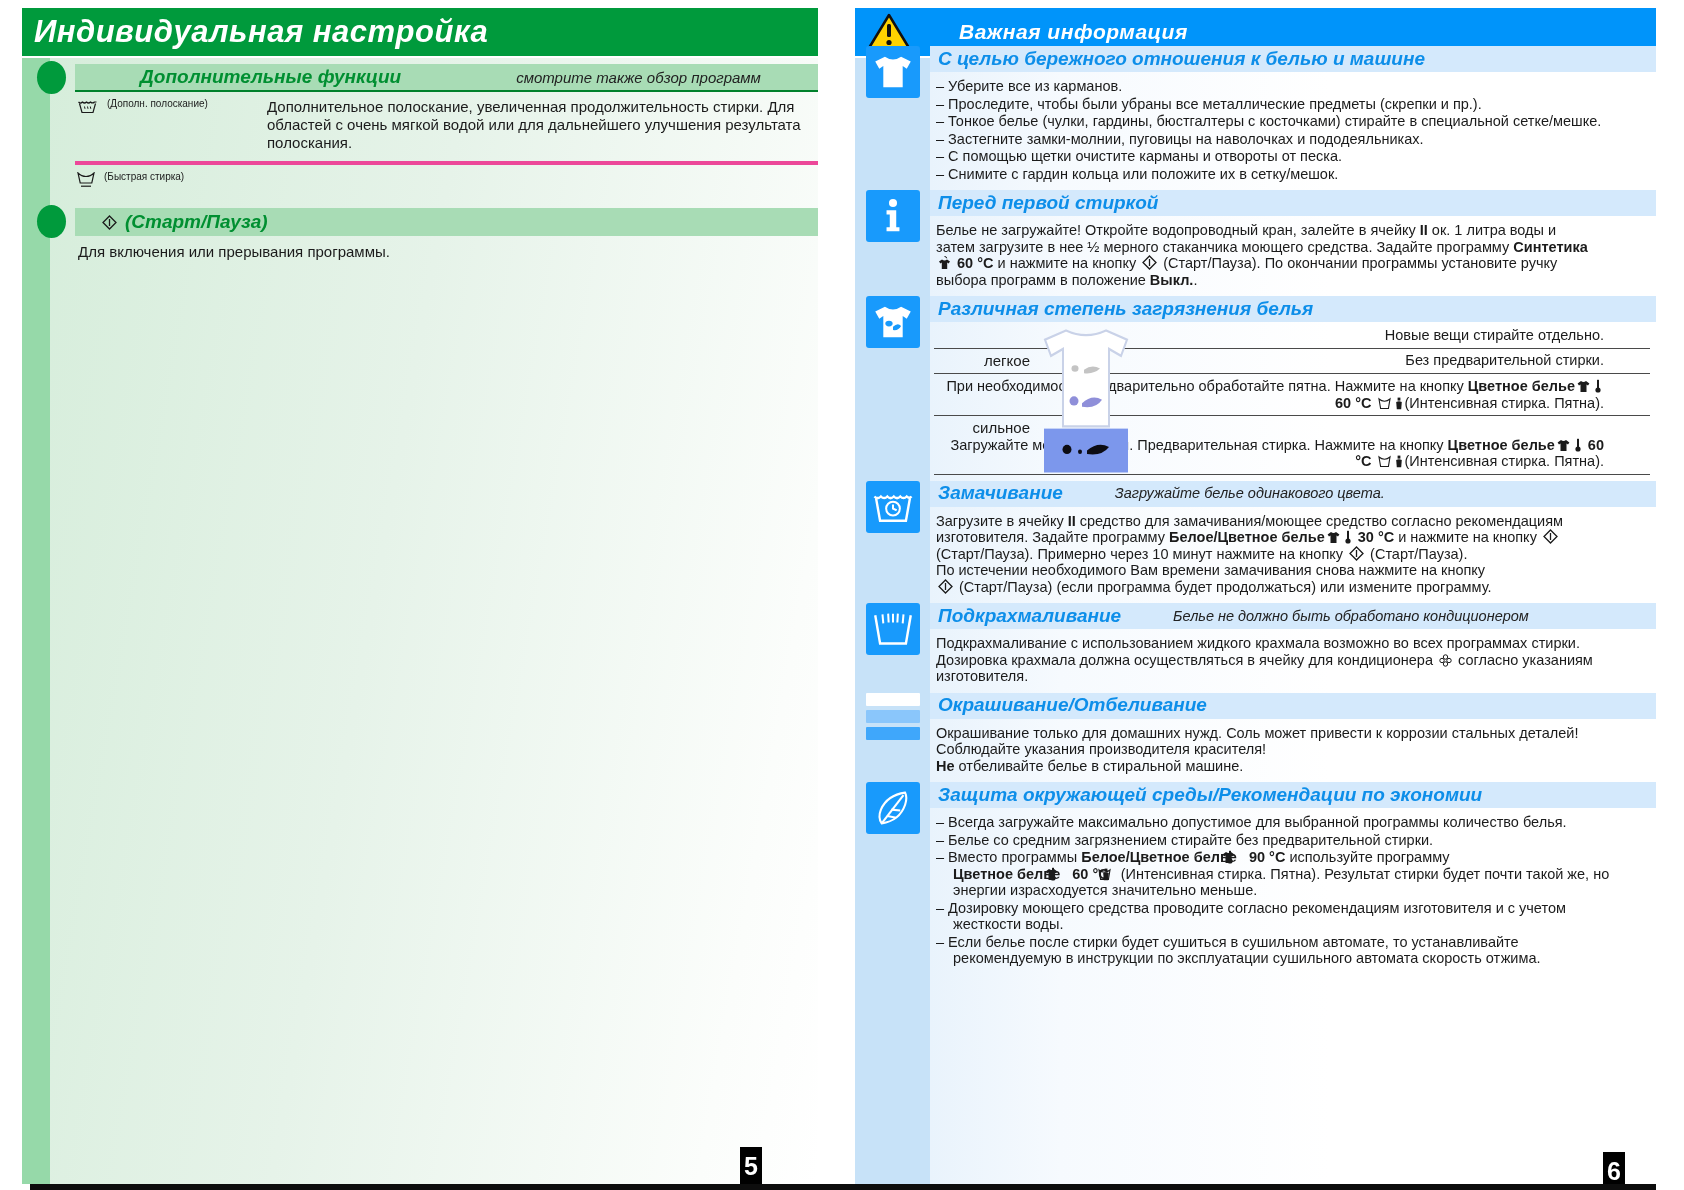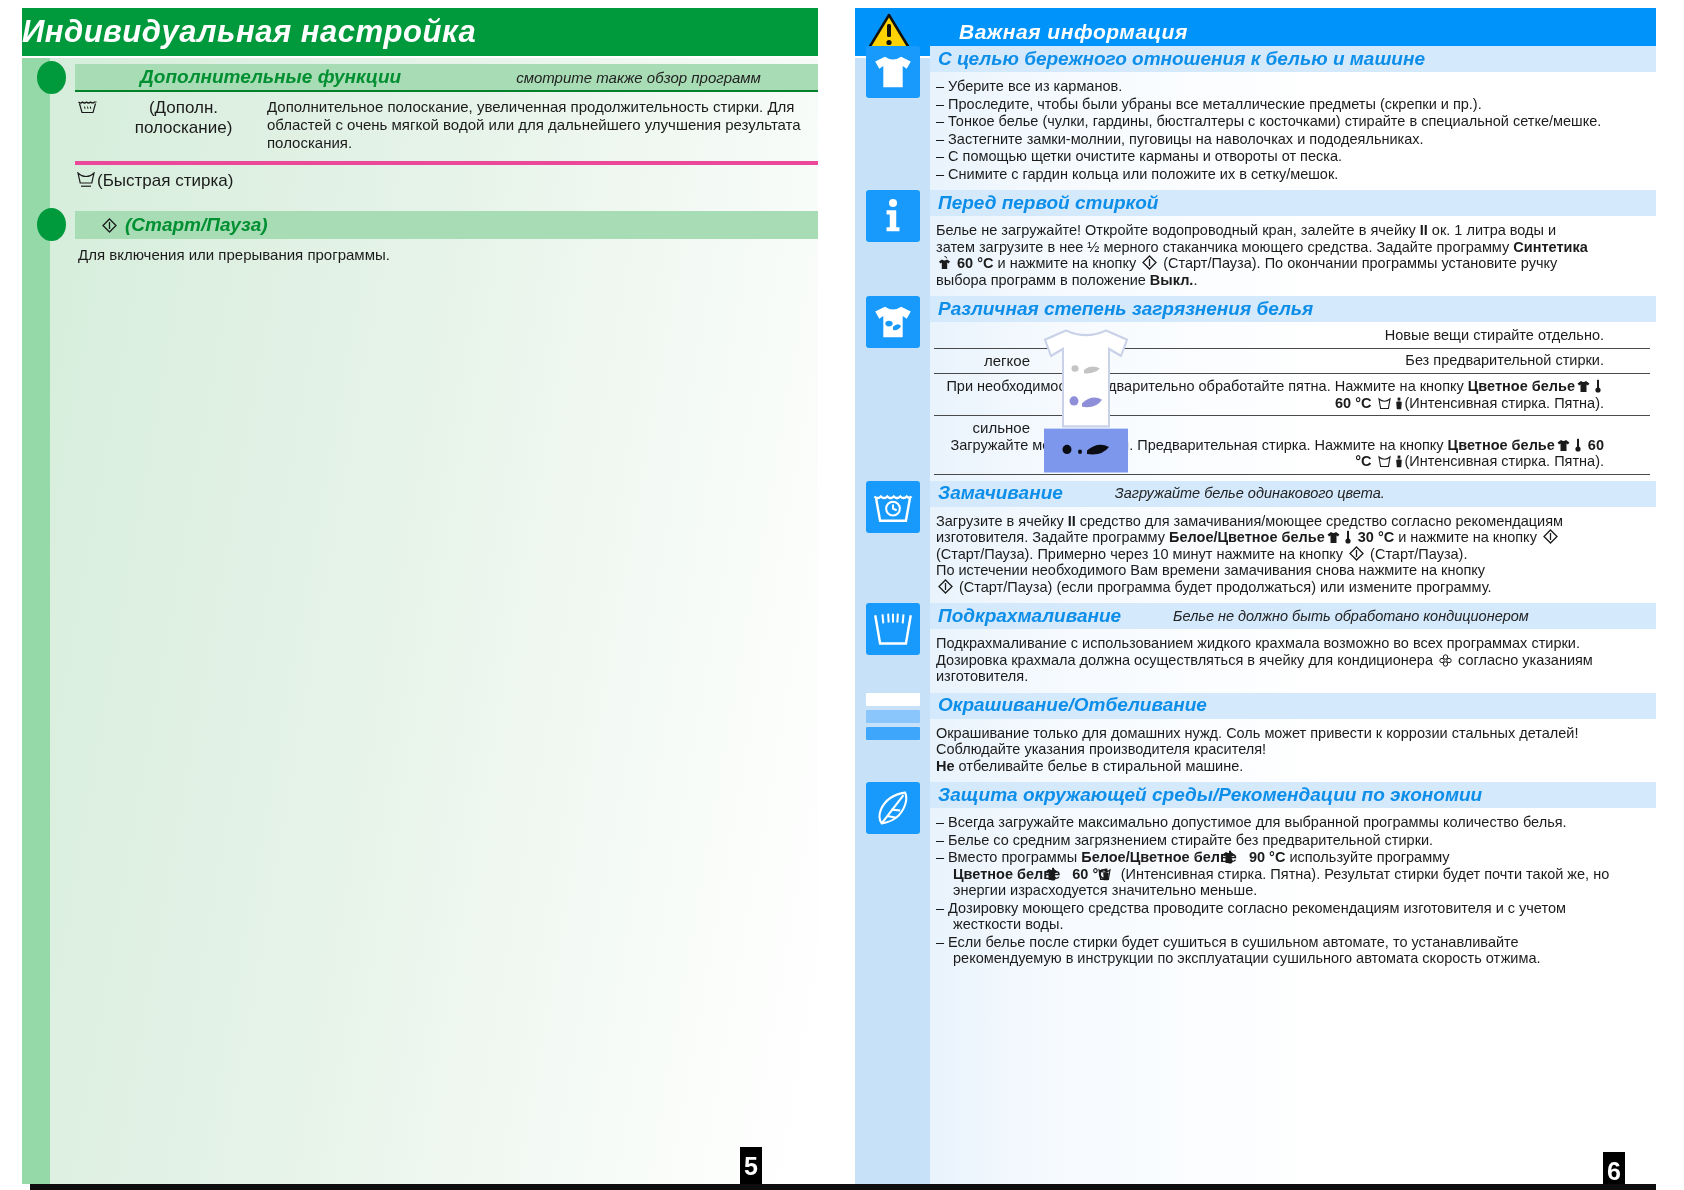--- a/index.html
+++ b/index.html
@@ -11,42 +11,42 @@
     color: #1b1b1b;
   }
   .page { position: absolute; top: 8px; height: 1176px; overflow: hidden; }
 
   
   #page-left { left: 22px; width: 796px; }
   .pl-header {
     position: absolute; left:0; right:0; top:0; height:48px;
     background:#009A3C; color:#fff;
     font-size:31px; font-weight:bold; font-style:italic;
-    line-height:48px; letter-spacing:0.5px;
+    line-height:48px; padding-left:12px; letter-spacing:0.5px;
   }
   .pl-body {
     position:absolute; left:0; right:0; top:50px; bottom:0;
     background: linear-gradient(100deg, #D5EDDA 0%, #E6F3E9 45%, #FBFDFB 88%, #ffffff 100%);
   }
   .pl-strip { position:absolute; left:0; top:50px; width:28px; bottom:0; background:#96D9A9; }
   .pl-content { position:absolute; left:53px; right:0; top:56px; }
   .g-bar {
     position:relative; height:28px; background:#A8DCB5;
     display:flex; align-items:center; padding-left:8px;
   }
   .g-bar.underlined { border-bottom:2.5px solid #00812C;justify-content:center; }
   .g-bar::before {
     content:""; position:absolute; left:-38px; top:-3px;
     width:29px; height:33px; border-radius:50%; background:#009A3C;
   }
   .g-title { color:#008F31; font-size:19px; font-weight:bold; font-style:italic; }
   .g-note { margin-left:115px; font-size:15px; font-style:italic; color:#222; }
   .g-row { display:flex; padding:6px 0 9px; }
   .g-row + .g-row { border-top:4px solid #ec4899; }
-  .g-lbl { width:192px; display:flex; font-size:17px; align-items:flex-start;text-align:center; }
+  .g-lbl { width:192px; display:flex; gap:7px; font-size:10px; align-items:flex-start;text-align:center; }
   .g-lbl .ii { margin-top:1px; }
   .g-desc { flex:1; font-size:15px; line-height:18px; white-space:pre-line; padding-right:10px; }
   .g-bar2-title { color:#008F31; font-size:19px; font-weight:bold; font-style:italic; margin-left:6px; }
   .sp-icon { color:#006B24; }
   .sp-text { margin-top:7px; font-size:15px; padding-left:3px; }
 
   
   #page-right { left: 855px; width: 801px; }
   .pr-header {
     position:absolute; left:0; right:0; top:0; height:48px;

